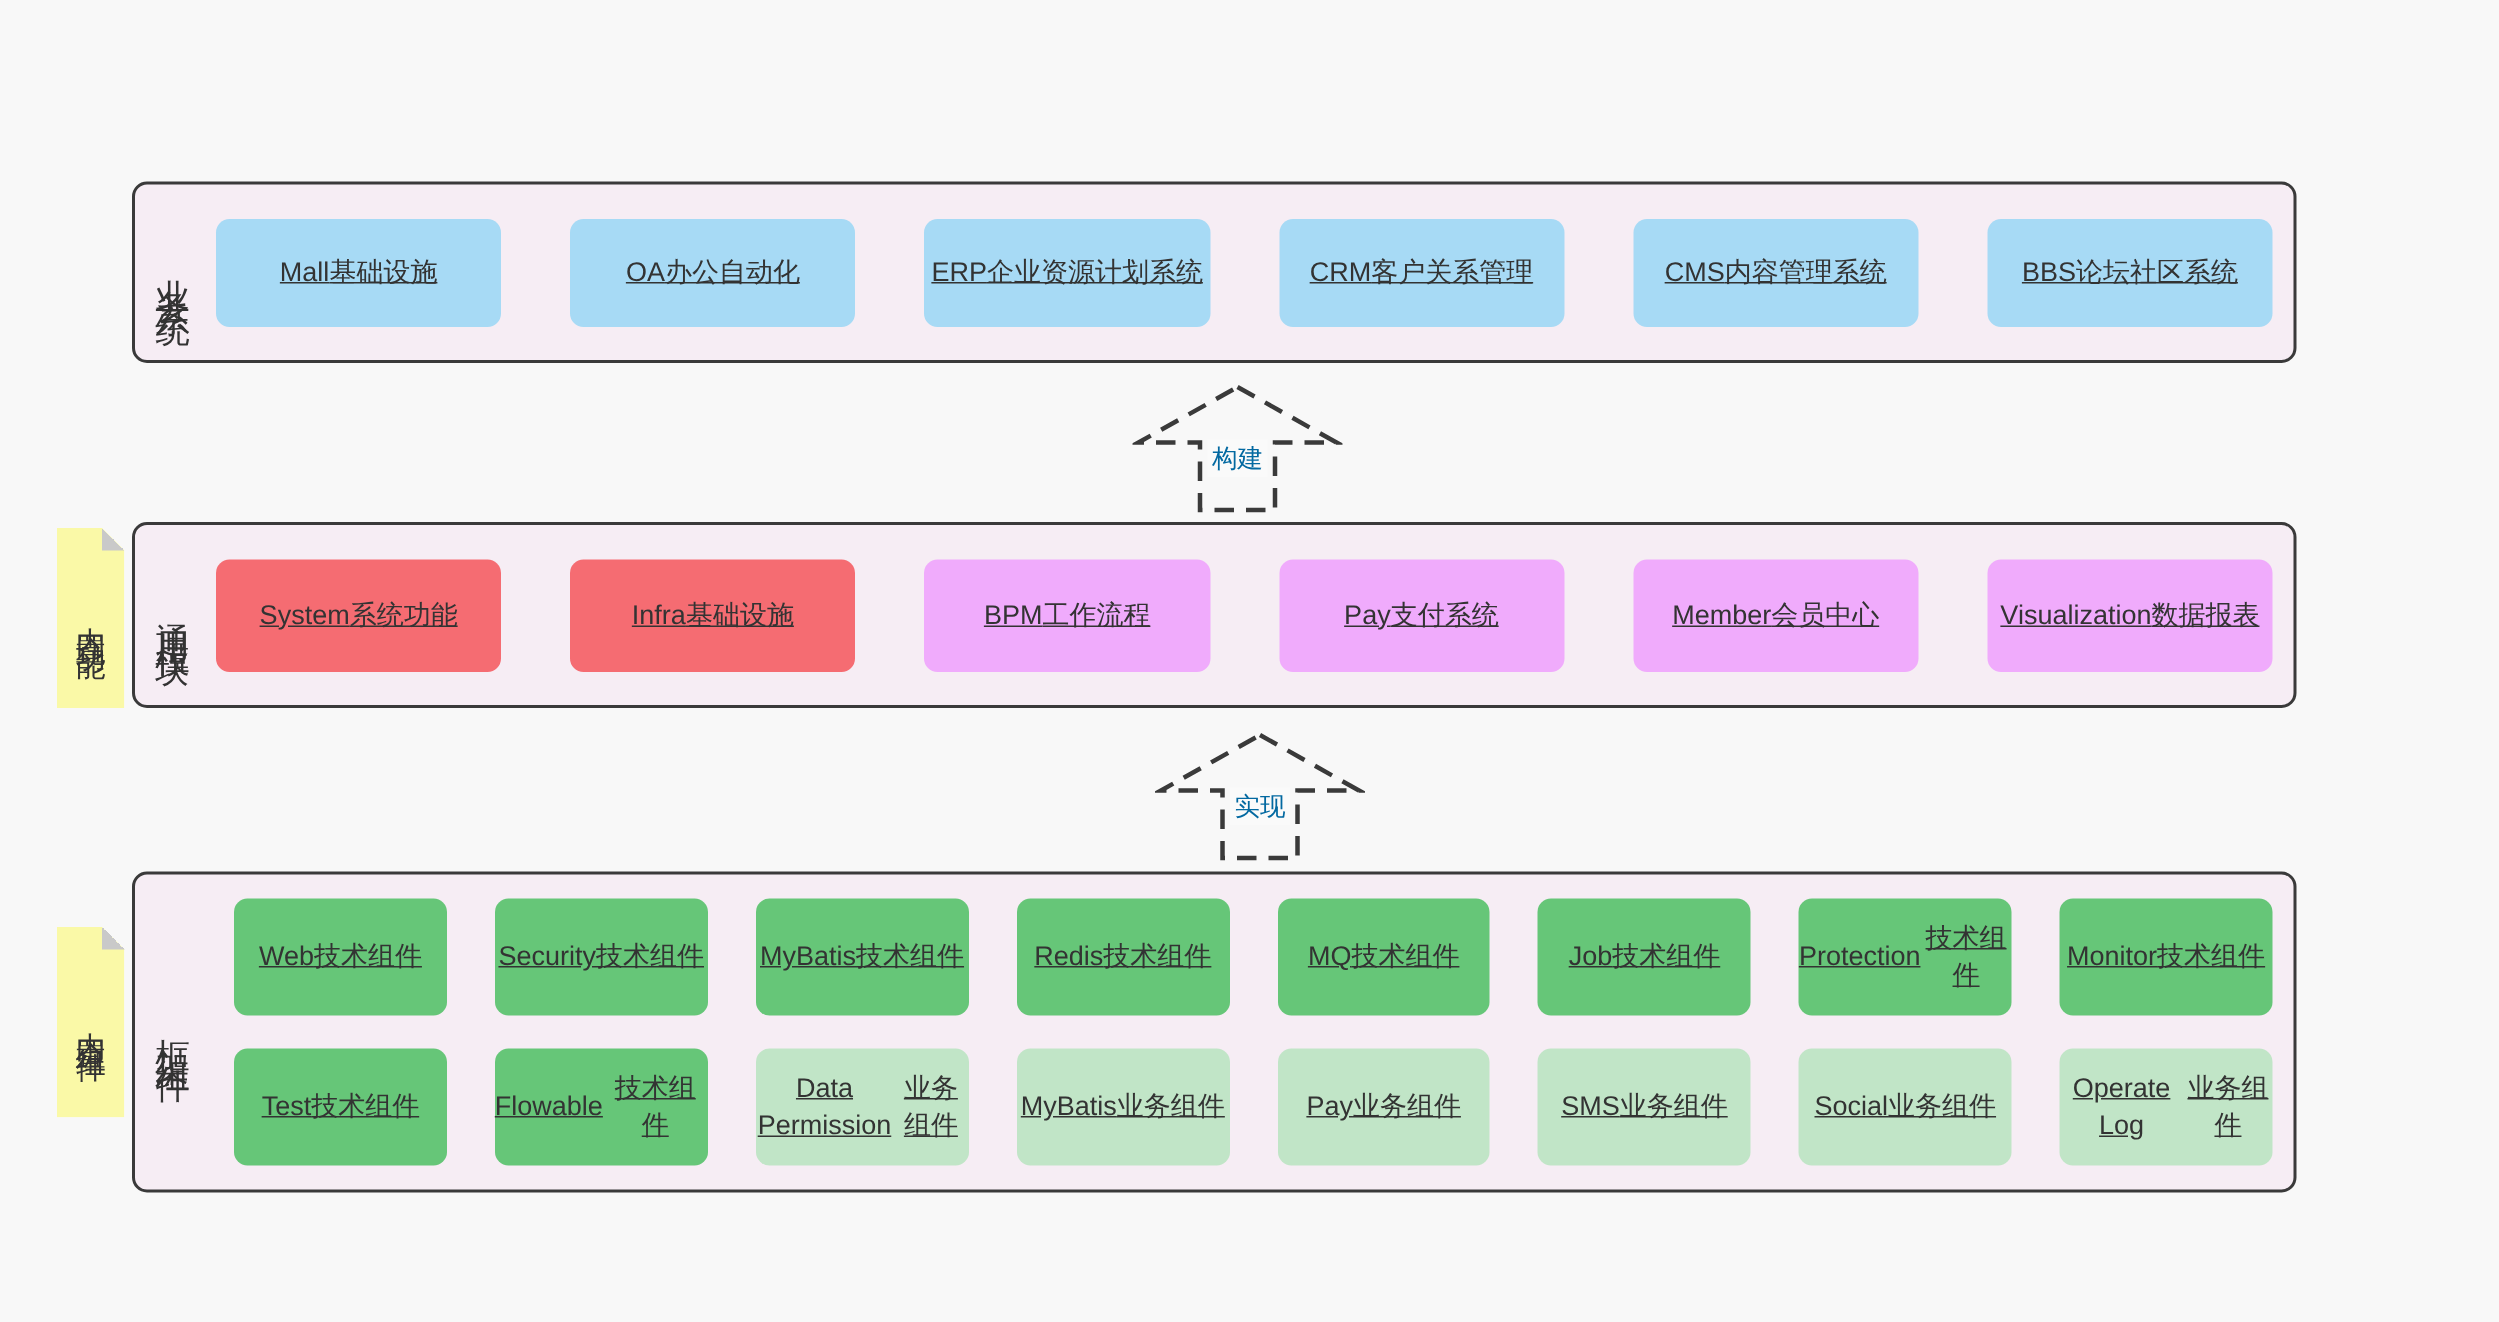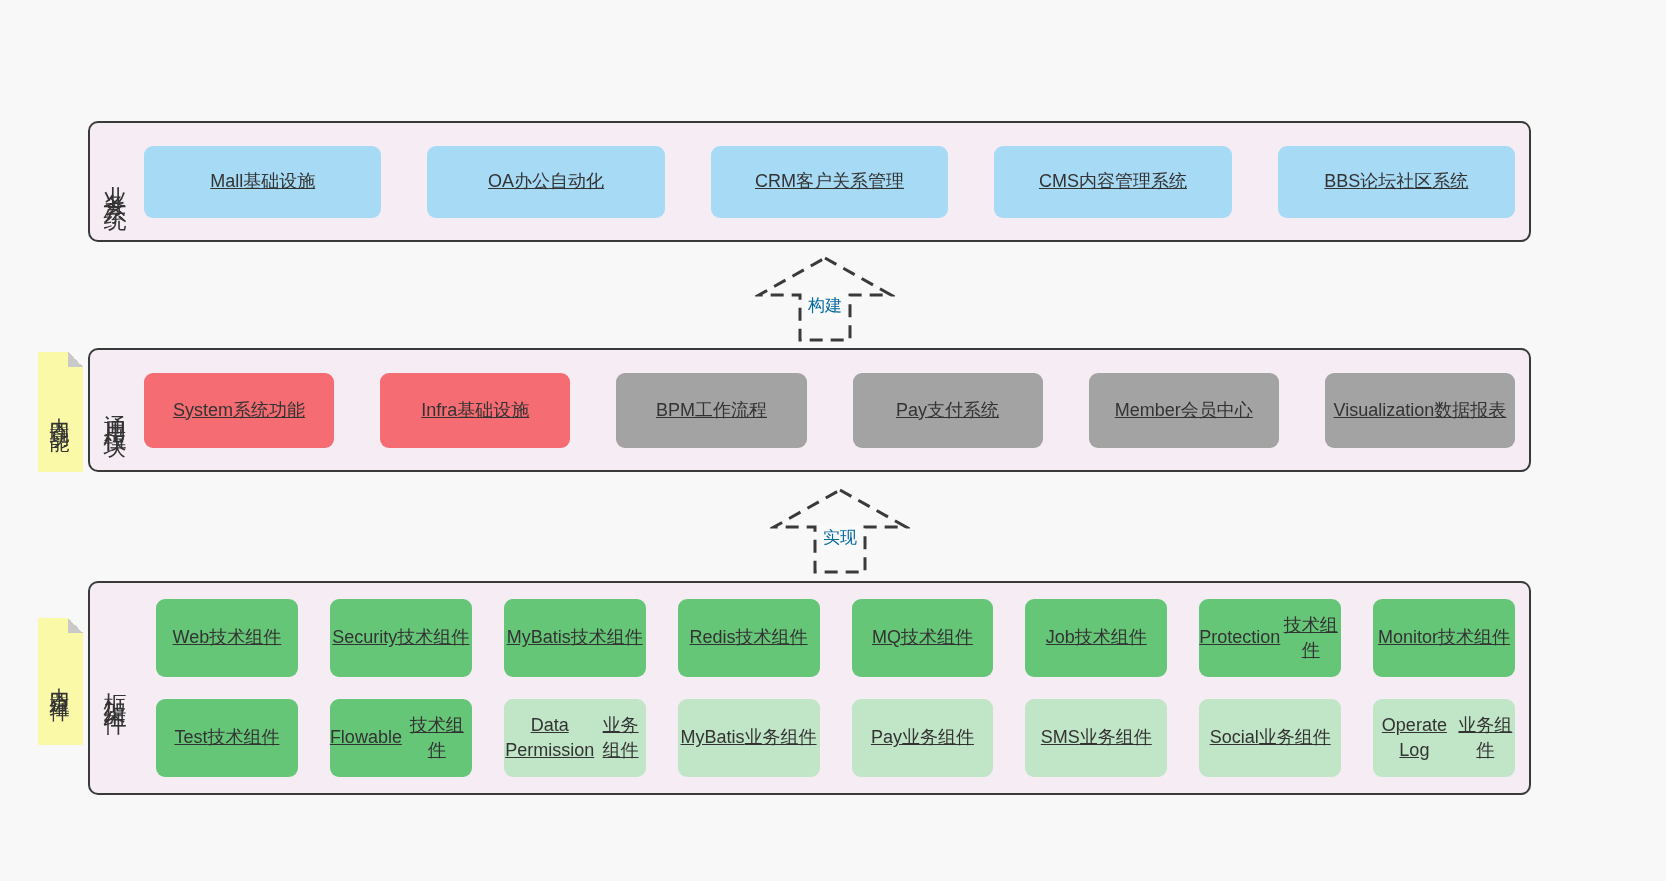--- a/index.html
+++ b/index.html
@@ -37,21 +37,21 @@
   .box{
     flex:1;border-radius:9px;
     display:flex;flex-direction:row;align-items:center;justify-content:center;
     text-align:center;font-size:18px;line-height:1.5;color:#333;text-decoration:underline;
   }
   .row .box{height:72px;}
   #band-modules .row .box{height:75px;}
   #band-components .row .box{height:78px;line-height:1.4;}
   .blue{background:#a7daf5;}
   .red{background:#f56c72;}
-  .pink{background:#a3a3a3;}
+  .pink{background:#f0abfc;}
   .green{background:#66c678;}
   .lightgreen{background:#c1e5c7;}
   
   .sticky{position:absolute;left:38px;width:45px;}
   #sticky-functions{top:352px;height:120px;}
   #sticky-components{top:618px;height:127px;}
   .sticky-bg{
     position:absolute;inset:0;background:#faf9a7;
     clip-path:polygon(0 0, calc(100% - 15px) 0, 100% 15px, 100% 100%, 0 100%);
   }
@@ -86,20 +86,24 @@
       <div class="row">
         <div class="box blue">
           <div>Mall</div>
           <div>基础设施</div>
         </div>
         <div class="box blue">
           <div>OA</div>
           <div>办公自动化</div>
         </div>
         <div class="box blue">
+          <div>ERP</div>
+          <div>企业资源计划系统</div>
+        </div>
+        <div class="box blue">
           <div>CRM</div>
           <div>客户关系管理</div>
         </div>
         <div class="box blue">
           <div>CMS</div>
           <div>内容管理系统</div>
         </div>
         <div class="box blue">
           <div>BBS</div>
           <div>论坛社区系统</div>

